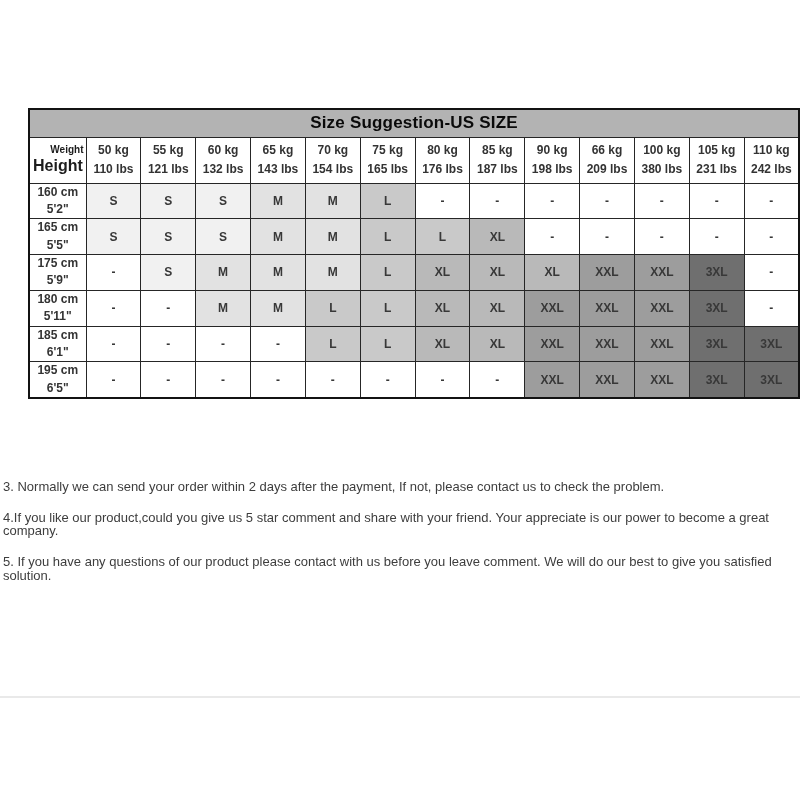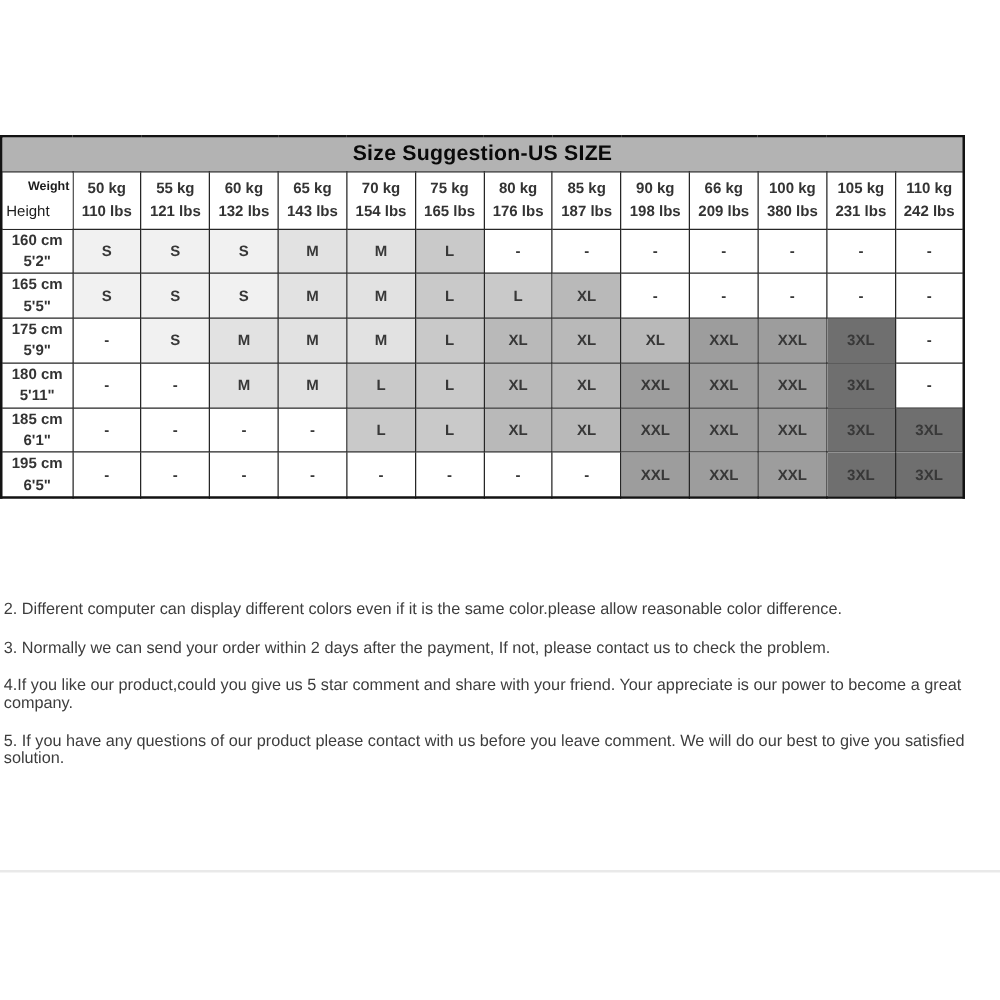--- a/index.html
+++ b/index.html
@@ -8,21 +8,21 @@
     width: 800px; height: 800px;
     background: #ffffff;
     font-family: "Liberation Sans", sans-serif;
     position: relative;
     overflow: hidden;
   }
 
   
   .size-table {
     position: absolute;
-    left: 0; top: 108px;
+    left: 28px; top: 108px;
     width: 772px;
     border-collapse: collapse;
     table-layout: fixed;
     border: 2px solid #131313;
   }
   .size-table th, .size-table td {
     border: 1px solid #262626;
     text-align: center;
     vertical-align: middle;
     padding: 0;
@@ -65,21 +65,21 @@
     background-image: linear-gradient(to bottom right,
       transparent calc(50% - 1px), #333333 50%, transparent calc(50% + 1px));
     position: relative;
   }
   .corner-weight {
     position: absolute; top: 4px; right: 2px;
     font-size: 10px; font-weight: 600; color: #1c1c1c;
   }
   .corner-height {
     position: absolute; bottom: 4px; left: 3px;
-    font-size: 12px; font-weight: 400; color: #1c1c1c;
+    font-size: 16px; font-weight: 700; color: #1c1c1c;
   }
 
   
   .attention {
     position: absolute;
     left: 3px; top: 463px;
     width: 794px;
     color: #3d3d3d;
   }
   .attn-heading {
@@ -297,20 +297,19 @@
         <td style="background: rgb(157, 157, 157);">XXL</td>
         <td style="background: rgb(157, 157, 157);">XXL</td>
         <td style="background: rgb(111, 111, 111);">3XL</td>
         <td style="background: rgb(111, 111, 111);">3XL</td>
       </tr>
     </tbody>
 </table>
 
 <div class="attention">
   <div id="attention-list">
-      <p class="attn-item">2. Different computer can display different colors even if it is the same color.please allow reasonable color difference.</p>
       <p class="attn-item">3. Normally we can send your order within 2 days after the payment, If not, please contact us to check the problem.</p>
       <p class="attn-item">4.If you like our product,could you give us 5 star comment and share with your friend. Your appreciate is our power to become a great company.</p>
       <p class="attn-item">5. If you have any questions of our product please contact with us before you leave comment. We will do our best to give you satisfied solution.</p>
     </div>
 </div>
 
 <div class="page-divider-line"></div>
 
 </body></html>

